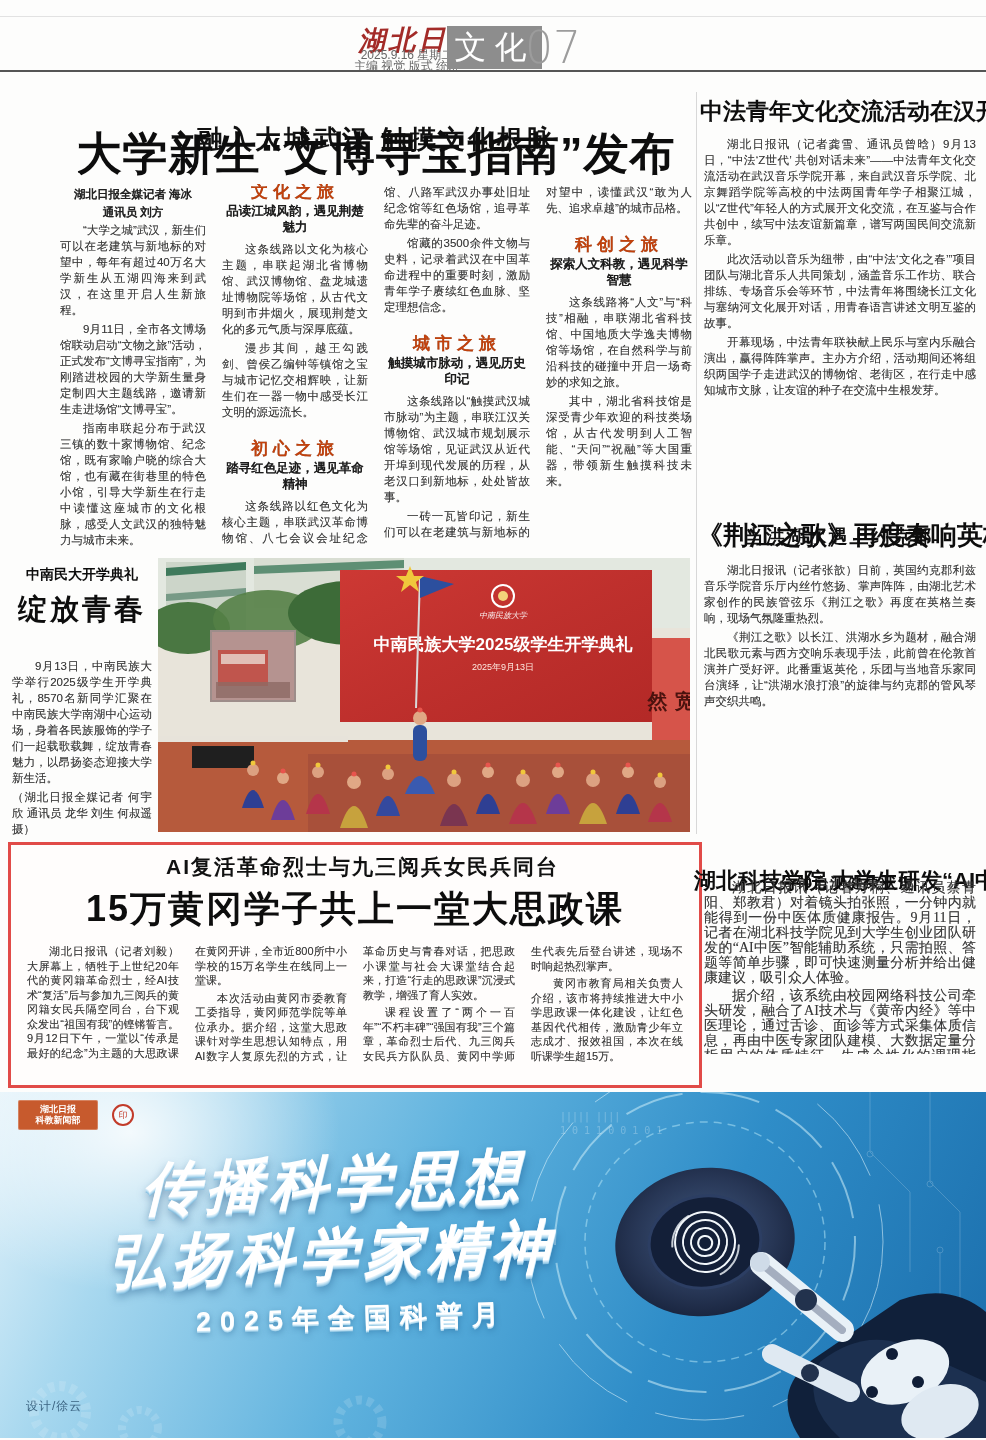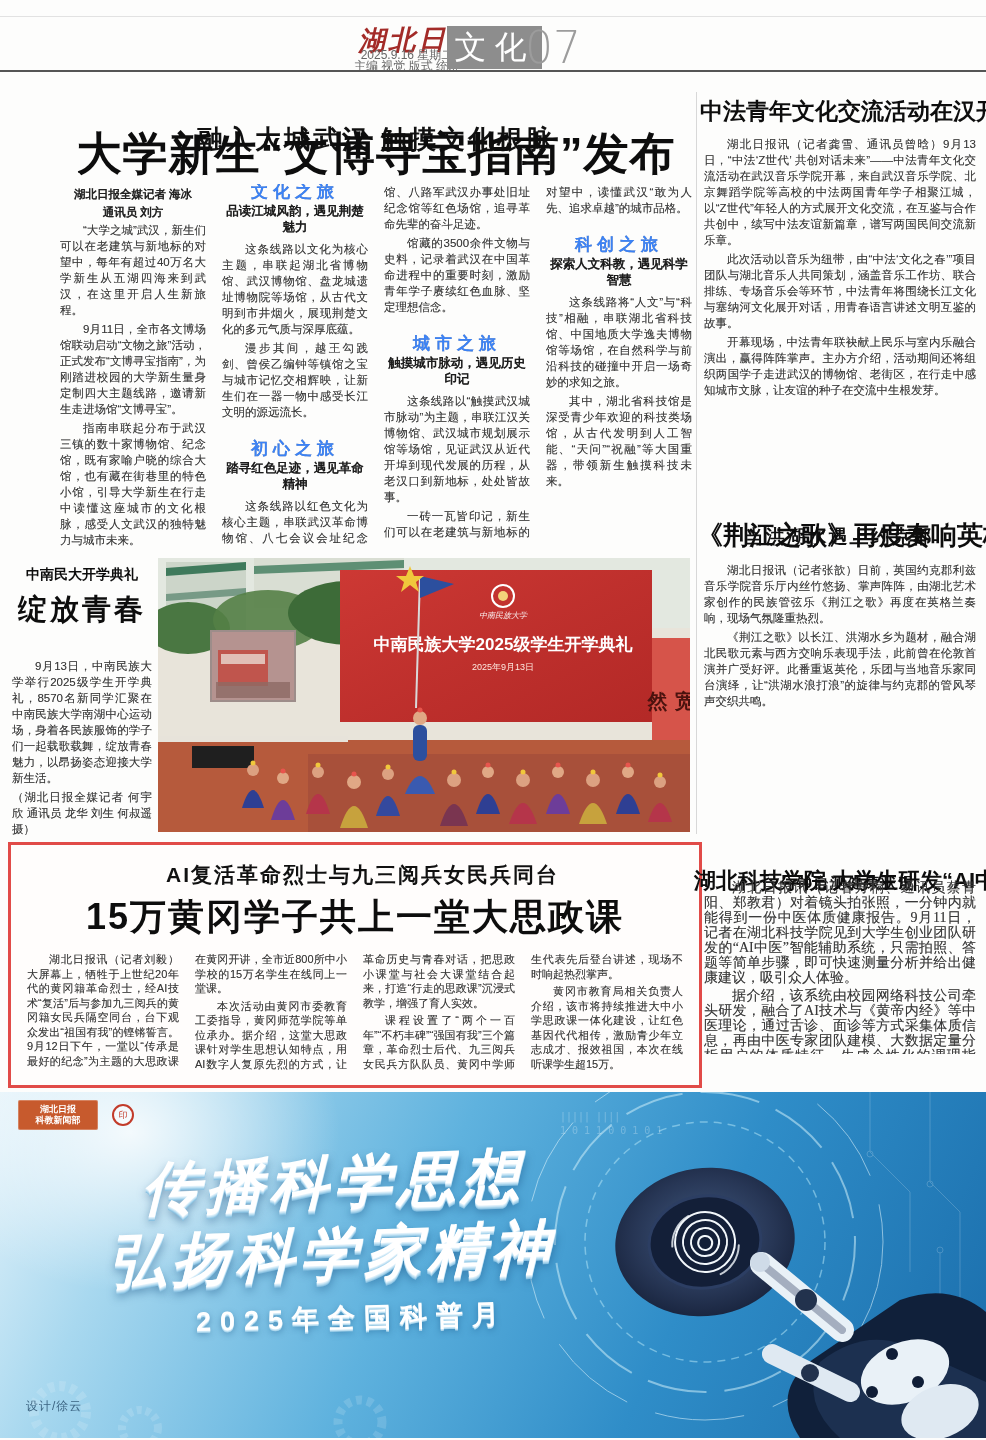--- a/index.html
+++ b/index.html
@@ -12,21 +12,21 @@
   .mast-small{font-size:12px;color:#666;line-height:11px;text-align:center;}
   .section-box{background:#8d8d8d;color:#fff;font-size:32px;font-weight:400;letter-spacing:8px;display:flex;align-items:center;justify-content:center;}
   .page-no{color:#9c9c9c;font-size:44px;font-weight:300;font-family:"DejaVu Sans",sans-serif;}
   
   .kicker{text-align:center;font-weight:700;color:#111;margin-top:28px;}
   .headline{text-align:center;font-weight:900;color:#0d0d0d;white-space:nowrap;}
   .bodytxt{font-size:11.5px;line-height:16px;color:#3a3a3a;text-align:justify;text-shadow:0 0 .4px rgba(60,60,60,.5);}
   .bodytxt p{margin:0 0 3px;text-indent:2em;}
   .byline{text-align:center;text-indent:0 !important;font-weight:700;color:#222;margin:2px 0 !important;}
   .cols4{column-count:4;column-gap:16px;}
-  .sec-h{text-align:center;font-size:17px;font-weight:900;letter-spacing:5px;color:#3b82f6;margin:21px 0 3px;break-after:avoid;}
+  .sec-h{text-align:center;font-size:17px;font-weight:900;letter-spacing:5px;color:#c2410c;margin:21px 0 3px;break-after:avoid;}
   .sec-sub{text-align:center;font-size:12.5px;font-weight:700;color:#1c1c1c;margin:0 0 6px;}
   .vrule{width:1px;background:#d8d8d8;}
   
   .redbox{border:3px solid #e14b48;background:#fffdfc;}
   
   #banner{background:linear-gradient(115deg,#e2f2fa 0%,#a8d8ef 16%,#5fb2de 42%,#2f8dc8 68%,#1a6dab 100%);overflow:hidden;}
   #banner:before{content:"";position:absolute;left:-80px;top:-120px;width:420px;height:320px;background:radial-gradient(closest-side,rgba(255,255,255,.85),rgba(255,255,255,0));}
   .banner-title{color:#fff;font-weight:900;font-style:italic;letter-spacing:6px;white-space:nowrap;
     text-shadow:0 1px 0 #dff0fa,0 2px 0 #c4e3f4,0 3px 0 #a6d3ec,0 4px 0 #8ac2e2,0 6px 10px rgba(15,70,120,.55);
     transform:rotate(-2deg) skewX(-2deg);}
@@ -226,21 +226,21 @@
           <circle cx="196" cy="216" r="2.5"></circle>
           <circle cx="262" cy="152" r="2.5"></circle>
           <circle cx="330" cy="207" r="2.5"></circle>
           <circle cx="400" cy="207" r="2.5"></circle>
           <circle cx="470" cy="207" r="2.5"></circle>
         </g>
     </g>
   </svg>
 
   <div class="abs redbox" style="left:8px;top:842px;width:688px;height:240px;">
-    <div class="kicker" style="margin-top:16px;font-size:21px;letter-spacing:2px;padding-left:15px;">AI复活革命烈士与九三阅兵女民兵同台</div>
+    <div class="kicker" style="margin-top:8px;font-size:21px;letter-spacing:2px;padding-left:15px;">AI复活革命烈士与九三阅兵女民兵同台</div>
     <div class="headline" style="font-size:36px;margin-top:4px;letter-spacing:2px;">15万黄冈学子共上一堂大思政课</div>
     <div class="bodytxt cols4" style="margin:10px 16px 0;height:140px;overflow:hidden;font-size:11px;line-height:14.5px;">
       <p>湖北日报讯（记者刘毅）大屏幕上，牺牲于上世纪20年代的黄冈籍革命烈士，经AI技术“复活”后与参加九三阅兵的黄冈籍女民兵隔空同台，台下观众发出“祖国有我”的铿锵誓言。9月12日下午，一堂以“传承是最好的纪念”为主题的大思政课在黄冈开讲，全市近800所中小学校的15万名学生在线同上一堂课。</p>
       <p>本次活动由黄冈市委教育工委指导，黄冈师范学院等单位承办。据介绍，这堂大思政课针对学生思想认知特点，用AI数字人复原先烈的方式，让革命历史与青春对话，把思政小课堂与社会大课堂结合起来，打造“行走的思政课”沉浸式教学，增强了育人实效。</p>
       <p>课程设置了“两个一百年”“不朽丰碑”“强国有我”三个篇章，革命烈士后代、九三阅兵女民兵方队队员、黄冈中学师生代表先后登台讲述，现场不时响起热烈掌声。</p>
       <p>黄冈市教育局相关负责人介绍，该市将持续推进大中小学思政课一体化建设，让红色基因代代相传，激励青少年立志成才、报效祖国，本次在线听课学生超15万。</p>
     </div>
   </div>
 
   <div class="abs kicker" style="left:700px;top:846px;width:278px;font-size:15px;letter-spacing:2px;">一分钟自测健康状况</div>

